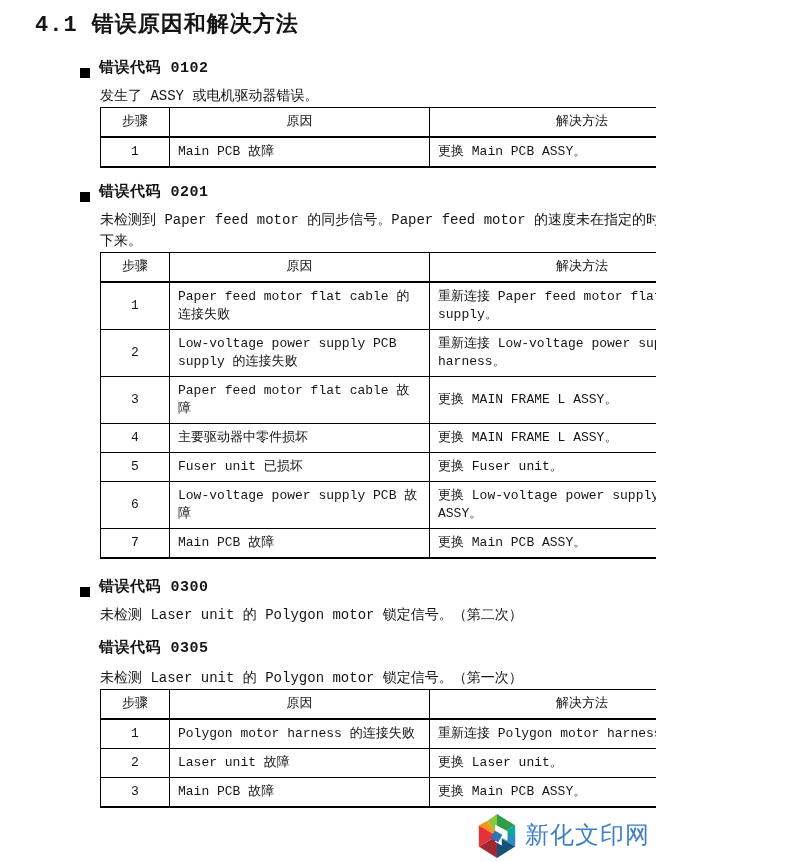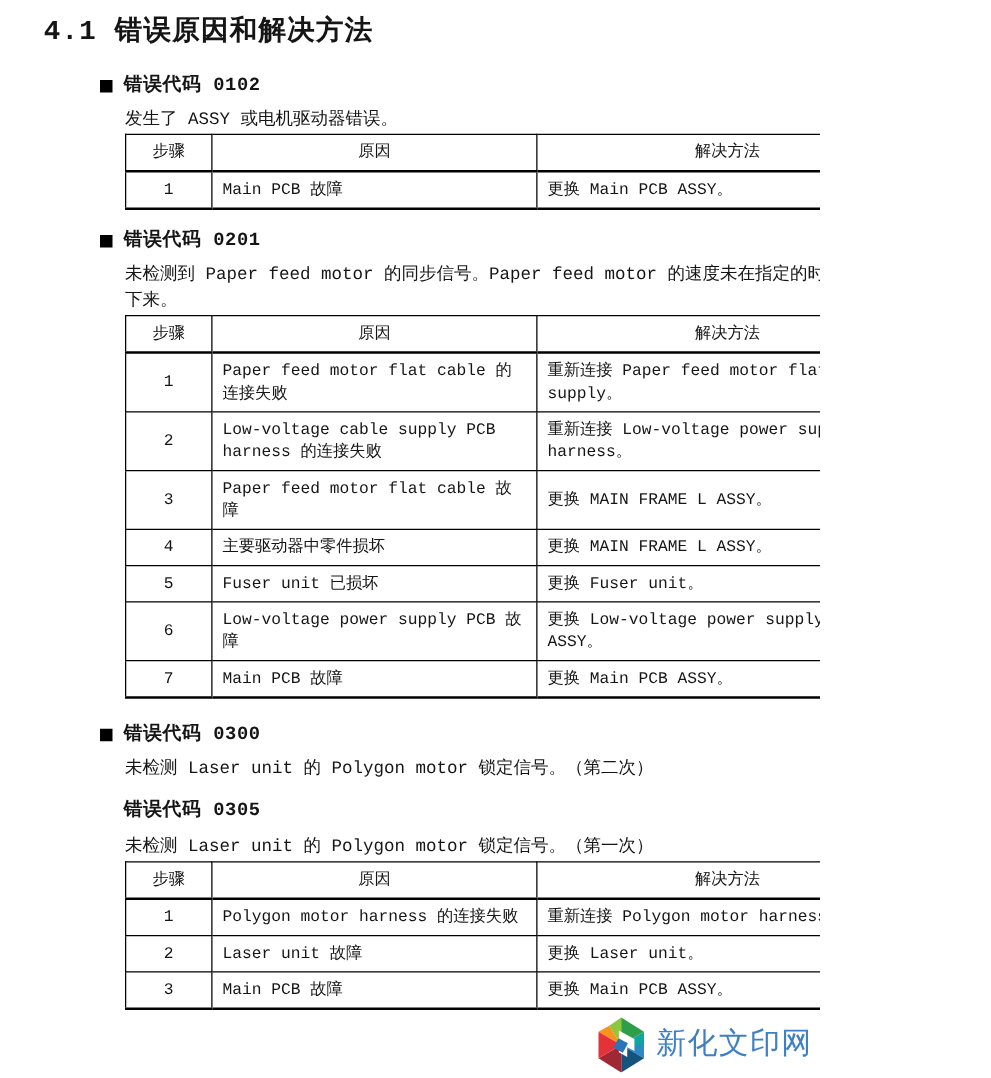--- a/index.html
+++ b/index.html
@@ -14,21 +14,21 @@
   }
   .doc-title {
     margin: 12px 0 0 35px;
     font-size: 22px;
     line-height: 28px;
     font-weight: bold;
     letter-spacing: 1px;
   }
   .section-heading {
     display: flex;
-    align-items: center;
+    align-items: flex-end;
     gap: 9px;
     margin: 20px 0 0 80px;
     font-size: 15px;
     line-height: 18px;
     font-weight: bold;
     letter-spacing: 0.5px;
   }
   .section-heading.m28 { margin-top: 16px; }
   .section-heading.m22 { }
   .bullet {
@@ -128,21 +128,21 @@
         </tr>
       </thead>
       <tbody>
         <tr>
           <td>1</td>
           <td>Paper feed motor flat cable 的连接失败</td>
           <td>重新连接 Paper feed motor flat supply。</td>
         </tr>
         <tr>
           <td>2</td>
-          <td>Low-voltage cable supply PCB harness 的连接失败</td>
+          <td>Low-voltage power supply PCB supply 的连接失败</td>
           <td>重新连接 Low-voltage power supply PCB harness。</td>
         </tr>
         <tr>
           <td>3</td>
           <td>Paper feed motor flat cable 故障</td>
           <td>更换 MAIN FRAME L ASSY。</td>
         </tr>
         <tr>
           <td>4</td>
           <td>主要驱动器中零件损坏</td>

